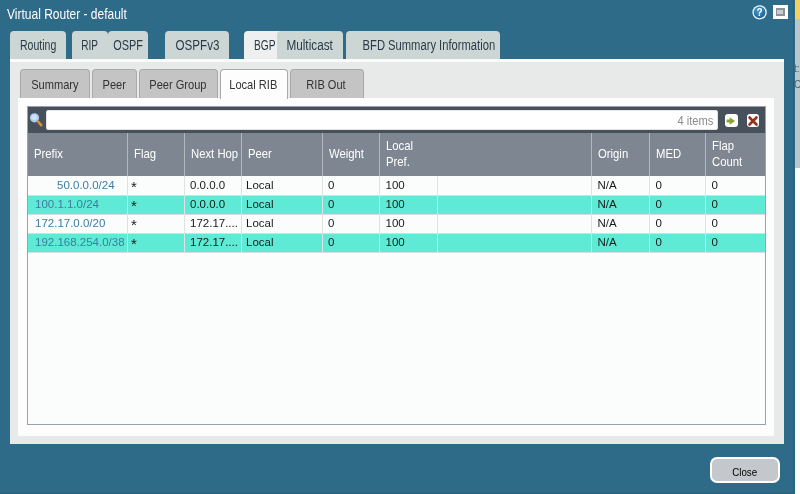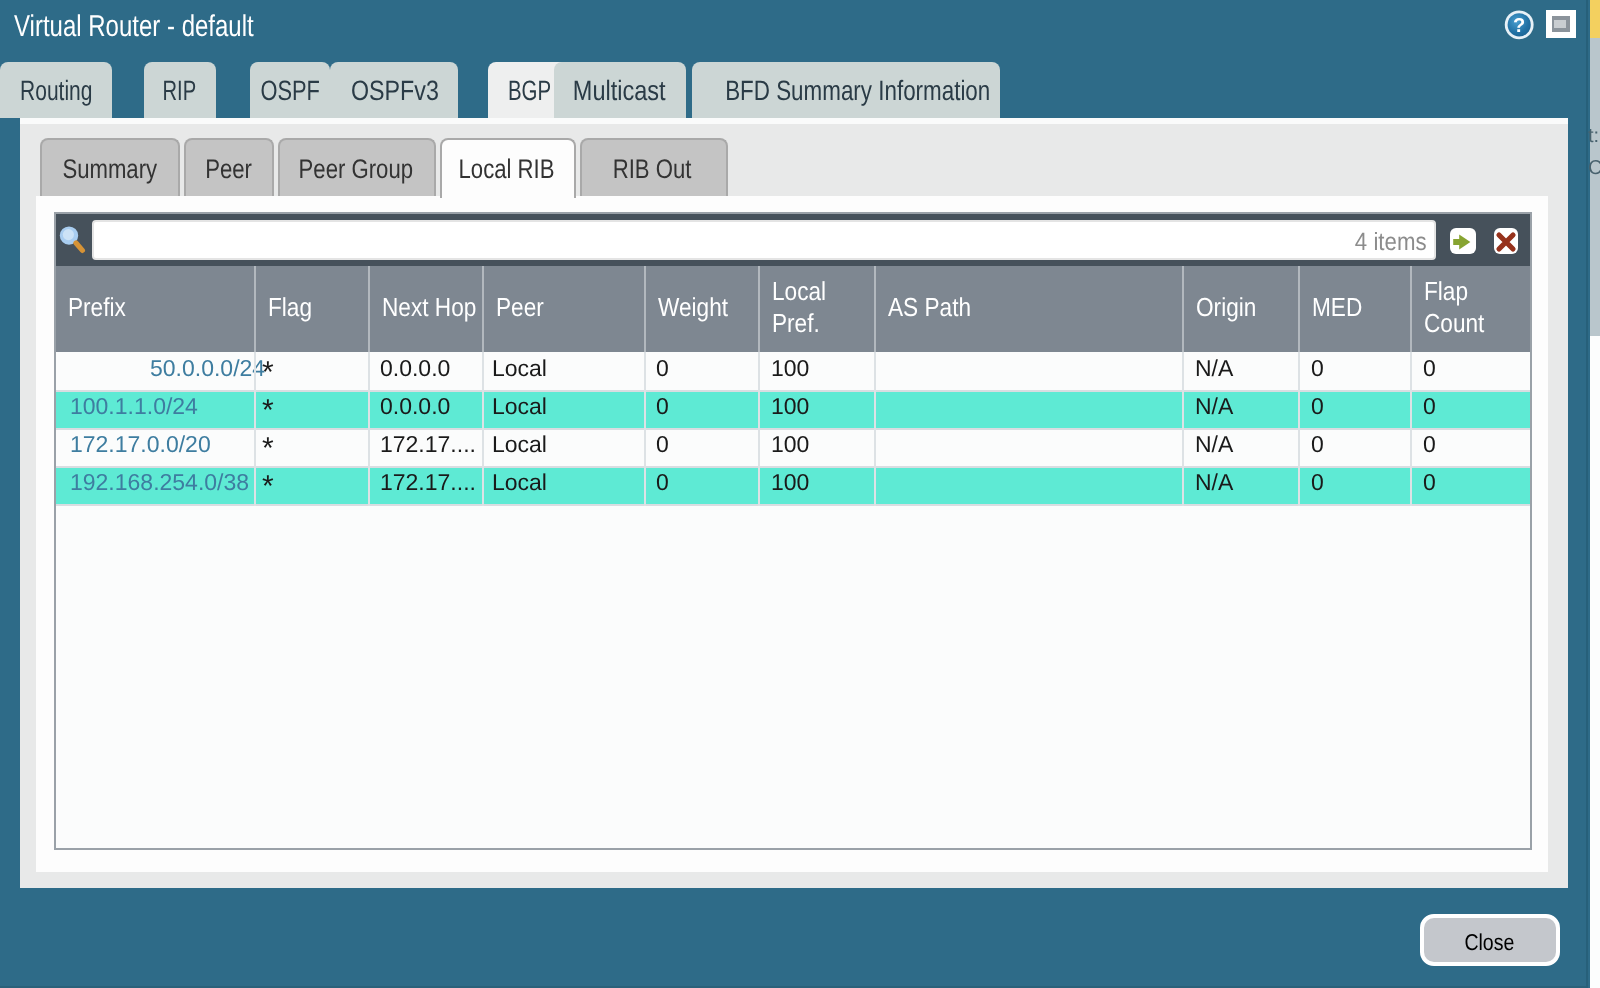--- a/index.html
+++ b/index.html
@@ -91,23 +91,23 @@
     </defs>
     <circle cx="7.6" cy="8.4" r="7.2" fill="#e8f1f7"></circle>
     <circle cx="7.6" cy="8.4" r="5.8" fill="url(#hg)"></circle>
     <text x="7.6" y="12.2" font-size="10" font-weight="bold" fill="#fff" text-anchor="middle" font-family="Liberation Sans">?</text>
   </svg>
 
   <div class="abs" style="left:772.5px; top:4.5px; width:15px; height:14.5px; background:#fff;"></div>
   <div class="abs" style="left:775.5px; top:7.5px; width:9px; height:8.5px; background:#8b939b;"></div>
   <div class="abs" style="left:777px; top:9.5px; width:6px; height:4.5px; background:#c9cdd1;"></div>
 
-  <div class="abs tab" style="left:0; width:56px;"><span class="cx" style="transform:scaleX(.75);">Routing</span></div>
+  <div class="abs tab" style="left:10px; width:56px;"><span class="cx" style="transform:scaleX(.75);">Routing</span></div>
   <div class="abs tab" style="left:72px; width:36px;"><span class="cx" style="transform:scaleX(.72);">RIP</span></div>
-  <div class="abs tab" style="left:125px; width:40px;"><span class="cx" style="transform:scaleX(.78);">OSPF</span></div>
+  <div class="abs tab" style="left:108px; width:40px;"><span class="cx" style="transform:scaleX(.78);">OSPF</span></div>
   <div class="abs tab" style="left:165px; width:64px;"><span class="cx" style="transform:scaleX(.83);">OSPFv3</span></div>
   <div class="abs tab active" style="left:244px; width:41px;"><span class="cx" style="transform:scaleX(.73);">BGP</span></div>
   <div class="abs tab" style="left:276.5px; width:66.5px;"><span class="cx" style="transform:scaleX(.84);">Multicast</span></div>
   <div class="abs tab" style="left:346px; width:153.5px;"><span class="cx" style="transform:scaleX(.8);">BFD Summary Information</span></div>
 
   <div class="abs tabline"></div>
   <div class="abs panel"></div>
 
   <div class="abs stab" style="left:19.5px; width:70.5px;"><span class="cx" style="transform:scaleX(.82);">Summary</span></div>
   <div class="abs stab" style="left:92px; width:45px;"><span class="cx" style="transform:scaleX(.82);">Peer</span></div>
@@ -152,23 +152,20 @@
         <span class="cl" style="transform:scaleX(.87);">Next Hop</span>
       </div>
       <div class="hcell" style="left:213px; width:81px;">
         <span class="cl" style="transform:scaleX(.87);">Peer</span>
       </div>
       <div class="hcell" style="left:294px; width:57px;">
         <span class="cl" style="transform:scaleX(.87);">Weight</span>
       </div>
       <div class="hcell" style="left:351px; width:58px;">
         <span class="cl" style="transform:scaleX(.87);">Local<br>Pref.</span>
-      </div>
-      <div class="hcell" style="left:409px; width:154px;">
-        <span class="cl" style="transform:scaleX(.87);">AS Path</span>
       </div>
       <div class="hcell" style="left:563px; width:58px;">
         <span class="cl" style="transform:scaleX(.87);">Origin</span>
       </div>
       <div class="hcell" style="left:621px; width:56px;">
         <span class="cl" style="transform:scaleX(.87);">MED</span>
       </div>
       <div class="hcell" style="left:677px; width:59.5px;">
         <span class="cl" style="transform:scaleX(.87);">Flap<br>Count</span>
       </div>
@@ -178,21 +175,21 @@
     <div class="vsep" style="left:156px;"></div>
     <div class="vsep" style="left:213px;"></div>
     <div class="vsep" style="left:294px;"></div>
     <div class="vsep" style="left:351px;"></div>
     <div class="vsep" style="left:409px;"></div>
     <div class="vsep" style="left:563px;"></div>
     <div class="vsep" style="left:621px;"></div>
     <div class="vsep" style="left:677px;"></div>
 
     <div class="abs trow" style="top:70px;">
-      <span class="tcell link" style="left:20px;padding-left:27px;">50.0.0.0/24</span>
+      <span class="tcell link" style="left:2px;padding-left:27px;">50.0.0.0/24</span>
       <span class="tcell star" style="left:103px;">*</span>
       <span class="tcell" style="left:162px;">0.0.0.0</span>
       <span class="tcell" style="left:218px;">Local</span>
       <span class="tcell" style="left:300px;">0</span>
       <span class="tcell" style="left:357.5px;">100</span>
       <span class="tcell" style="left:569.5px;">N/A</span>
       <span class="tcell" style="left:627.5px;">0</span>
       <span class="tcell" style="left:683.5px;">0</span>
     </div>
     <div class="abs trow odd" style="top:89px;">

